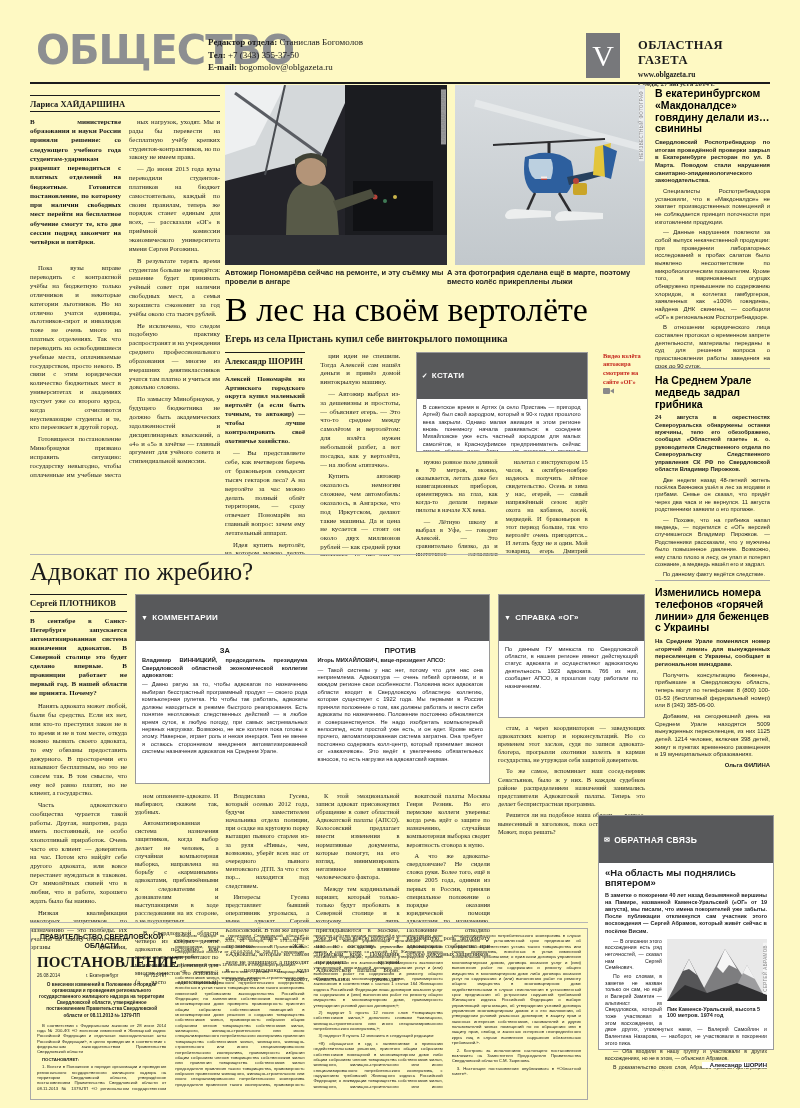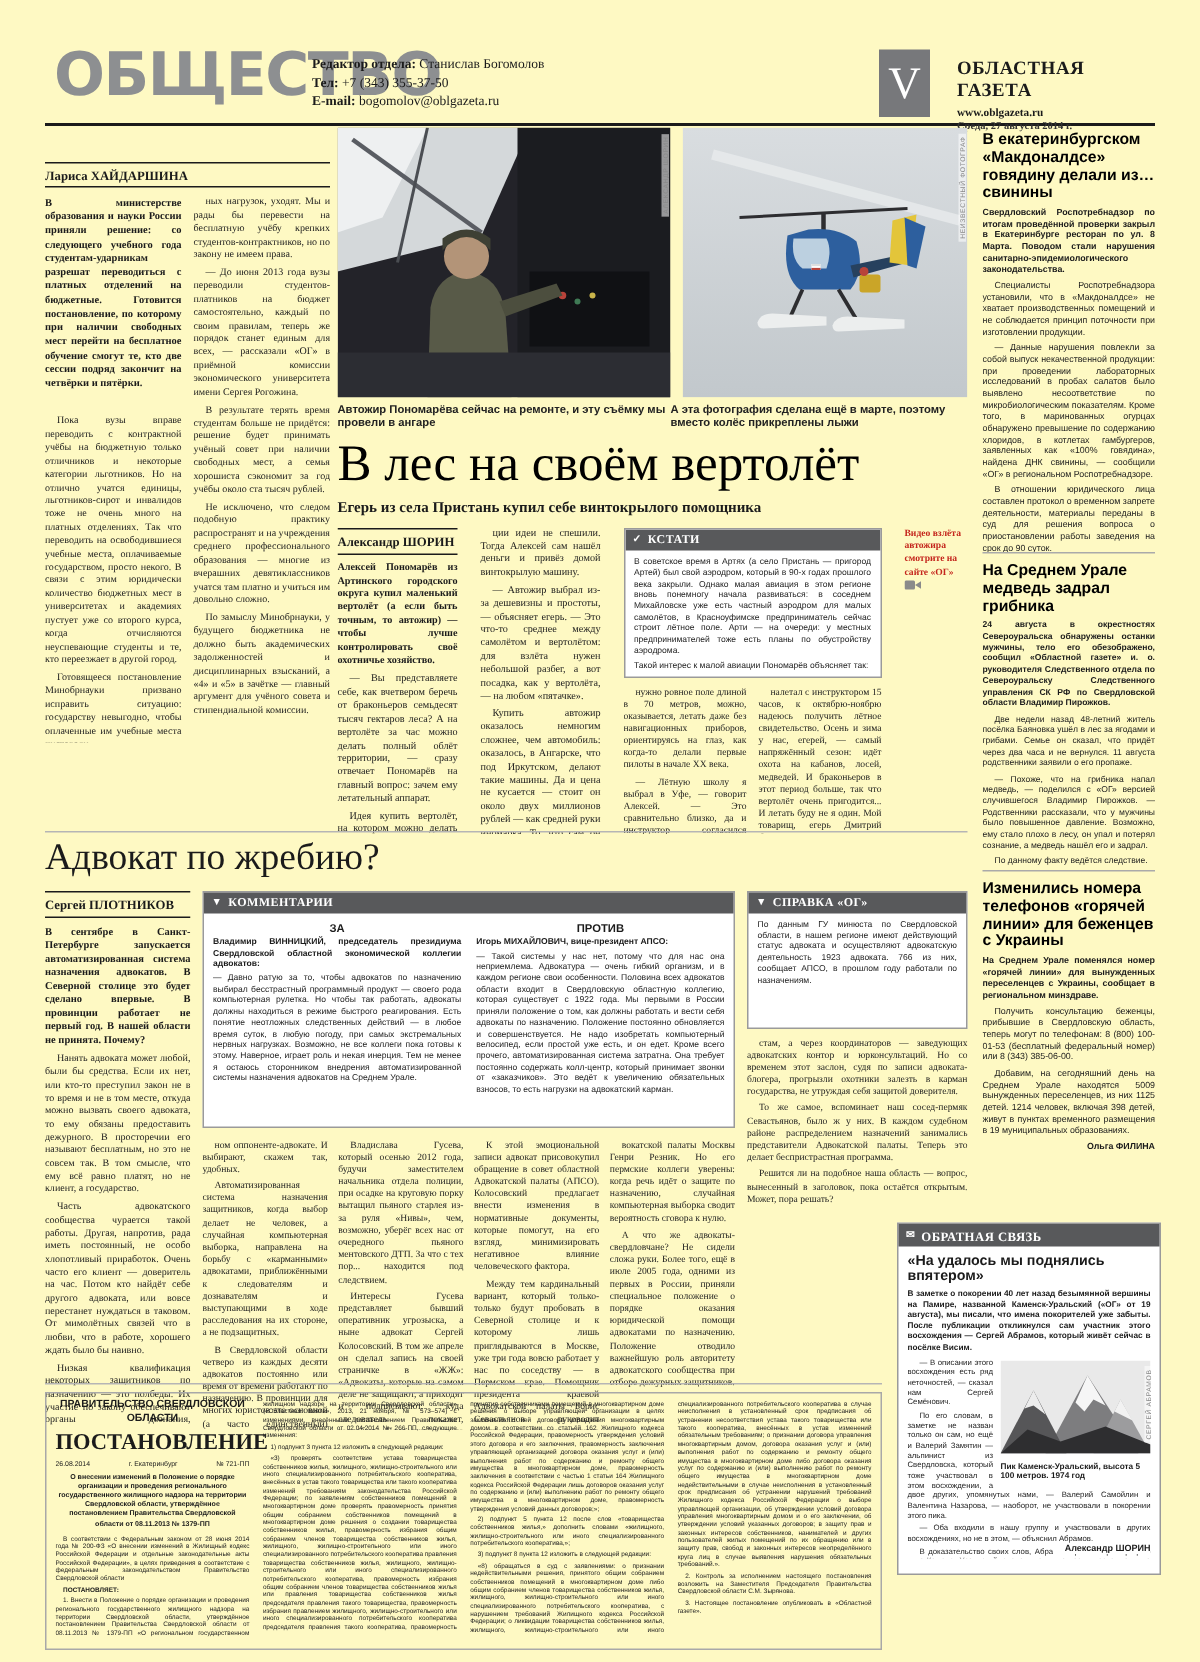--- a/index.html
+++ b/index.html
@@ -52,22 +52,22 @@
   .heli-row{display:flex;justify-content:space-between;margin-top:8px;height:204px;overflow:hidden}
   .hcol{width:80px;font-size:6.8px;line-height:1.3}
   .hcol p{margin-bottom:3px}
   .heli-right{width:172px;display:flex;flex-direction:column}
   .heli-sub{display:flex;gap:8px;margin-top:6px;flex:1;overflow:hidden}
   .hscol{width:82px;font-size:6.4px;line-height:1.27}
   .hscol p{margin-bottom:3px}
   .vnote{width:42px;color:#c4261d;font-weight:bold;font-size:6.4px;line-height:1.35;text-align:left}
 
   
-  .bar{background:#58595b;color:#fff;font-family:Liberation Serif, serif;font-weight:bold;
-       display:flex;align-items:center;gap:4px;padding:0 5px;height:14px;font-size:8px;letter-spacing:.3px}
+  .bar{background:#58595b;color:#fff;font-family:Liberation Sans, sans-serif;font-weight:bold;
+       display:flex;align-items:center;gap:4px;padding:16px 5px;height:14px;font-size:8px;letter-spacing:.3px}
   .bar .bic{font-size:7px;line-height:1}
   .boxed{border:1px solid #9a9a9a;background:#fff}
   .box-body{padding:5px 6px;font-family:"Liberation Sans",sans-serif;font-size:5.7px;line-height:1.3}
   .box-body p{margin-bottom:3px}
 
   
   .kstati{height:98px;overflow:hidden}
 
   
   #adv{left:30px;top:558px;width:615px}
@@ -138,21 +138,21 @@
     </div>
     <div class="vlogo">V</div>
     <div class="paper">
       <div class="pn">ОБЛАСТНАЯ ГАЗЕТА</div>
       <div class="pu">www.oblgazeta.ru</div>
       <div class="pd">Среда, 27 августа 2014 г.</div>
     </div>
   </div>
 
   <div id="students" class="ab">
-    <div class="byline" style="margin-top:20px">Лариса ХАЙДАРШИНА</div>
+    <div class="byline" style="margin-top:7px">Лариса ХАЙДАРШИНА</div>
     <div class="st-cols">
       <div class="st-col">
         <p class="lead" style="margin-bottom:17px;font-size:7px">В министерстве образования и науки России приняли решение: со следующего учебного года студентам-ударникам разрешат переводиться с платных отделений на бюджетные. Готовится постановление, по которому при наличии свободных мест перейти на бесплатное обучение смогут те, кто две сессии подряд закончит на четвёрки и пятёрки.</p>
         <div>
             <p class="ind">Пока вузы вправе переводить с контрактной учёбы на бюджетную только отличников и некоторые категории льготников. Но на отлично учатся единицы, льготников-сирот и инвалидов тоже не очень много на платных отделениях. Так что переводить на освободившиеся учебные места, оплачиваемые государством, просто некого. В связи с этим юридически количество бюджетных мест в университетах и академиях пустует уже со второго курса, когда отчисляются неуспевающие студенты и те, кто переезжает в другой город.</p>
             <p class="ind">Готовящееся постановление Минобрнауки призвано исправить ситуацию: государству невыгодно, чтобы оплаченные им учебные места пустовали.</p>
             <p class="ind">— Чаще всего освобождаются места на технических направлениях, инженерных, которые так нужны сегодня экономике, — объясняет начальник управления по учебно-методической работе Уральского федерального университета Лина Кашина. — Бюджетных студентов у нас больше, чем платных. Мы стараемся поддерживать тех, кто настроен учиться всерьёз. Но часть ребят, увы, не выдерживает учеб-</p>
           </div>
       </div>
       <div class="st-col">
@@ -217,21 +217,21 @@
       </svg>
       <div class="vcred">НЕИЗВЕСТНЫЙ ФОТОГРАФ</div>
     </div>
   </div>
   <div id="caps" class="ab">
     <div class="cap cap1">Автожир Пономарёва сейчас на ремонте, и эту съёмку мы провели в ангаре</div>
     <div class="cap cap2">А эта фотография сделана ещё в марте, поэтому вместо колёс прикреплены лыжи</div>
   </div>
 
   <div id="heli" class="ab">
-    <h1>В лес на своём вертолёт</h1>
+    <h1>В лес на своём вертолёте</h1>
     <div class="sub">Егерь из села Пристань купил себе винтокрылого помощника</div>
     <div class="heli-row">
       <div class="hcol">
         <div class="byline">Александр ШОРИН</div>
         <p class="lead" style="margin-bottom:4px">Алексей Пономарёв из Артинского городского округа купил маленький вертолёт (а если быть точным, то автожир) — чтобы лучше контролировать своё охотничье хозяйство.</p>
         <div>
             <p class="ind">— Вы представляете себе, как вчетвером беречь от браконьеров семьдесят тысяч гектаров леса? А на вертолёте за час можно делать полный облёт территории, — сразу отвечает Пономарёв на главный вопрос: зачем ему летательный аппарат.</p>
             <p class="ind">Идея купить вертолёт, на котором можно делать облёт охотничьего хозяйства, родилась у Алексея ещё прошлым летом. В Артинском городском обществе охотников и рыболовов, где он работает, препятствий чинить не стали, но и помогать в реализа-</p>
           </div>
       </div>
@@ -379,21 +379,21 @@
       <p class="bsign">Ольга ФИЛИНА</p>
     </div>
   </div>
 
   <div id="fb" class="ab boxed">
     <div class="bar" style="height:15px;font-size:8.5px">
       <span class="bic">✉</span>
       <span>ОБРАТНАЯ СВЯЗЬ</span>
     </div>
     <div class="fb-in">
-      <div class="fb-title">«На удалось мы поднялись впятером»</div>
+      <div class="fb-title">«На область мы поднялись впятером»</div>
       <div class="fb-lead">В заметке о покорении 40 лет назад безымянной вершины на Памире, названной Каменск-Уральский («ОГ» от 19 августа), мы писали, что имена покорителей уже забыты. После публикации откликнулся сам участник этого восхождения — Сергей Абрамов, который живёт сейчас в посёлке Висим.</div>
       <div class="fb-photo">
         <svg width="100" height="62" viewBox="0 0 100 62">
           <rect width="100" height="62" fill="#e9e9e9"></rect>
           <polygon points="30,62 58,10 92,62" fill="#7d7d7f"></polygon>
           <polygon points="50,28 58,10 70,30 62,26 56,34" fill="#f6f6f6"></polygon>
           <polygon points="62,62 80,26 100,62" fill="#9c9c9e"></polygon>
           <polygon points="76,34 80,26 88,40 80,36" fill="#f2f2f2"></polygon>
           <polygon points="0,62 22,20 44,62" fill="#565658"></polygon>
           <polygon points="16,32 22,20 30,36 22,30" fill="#ededed"></polygon>

